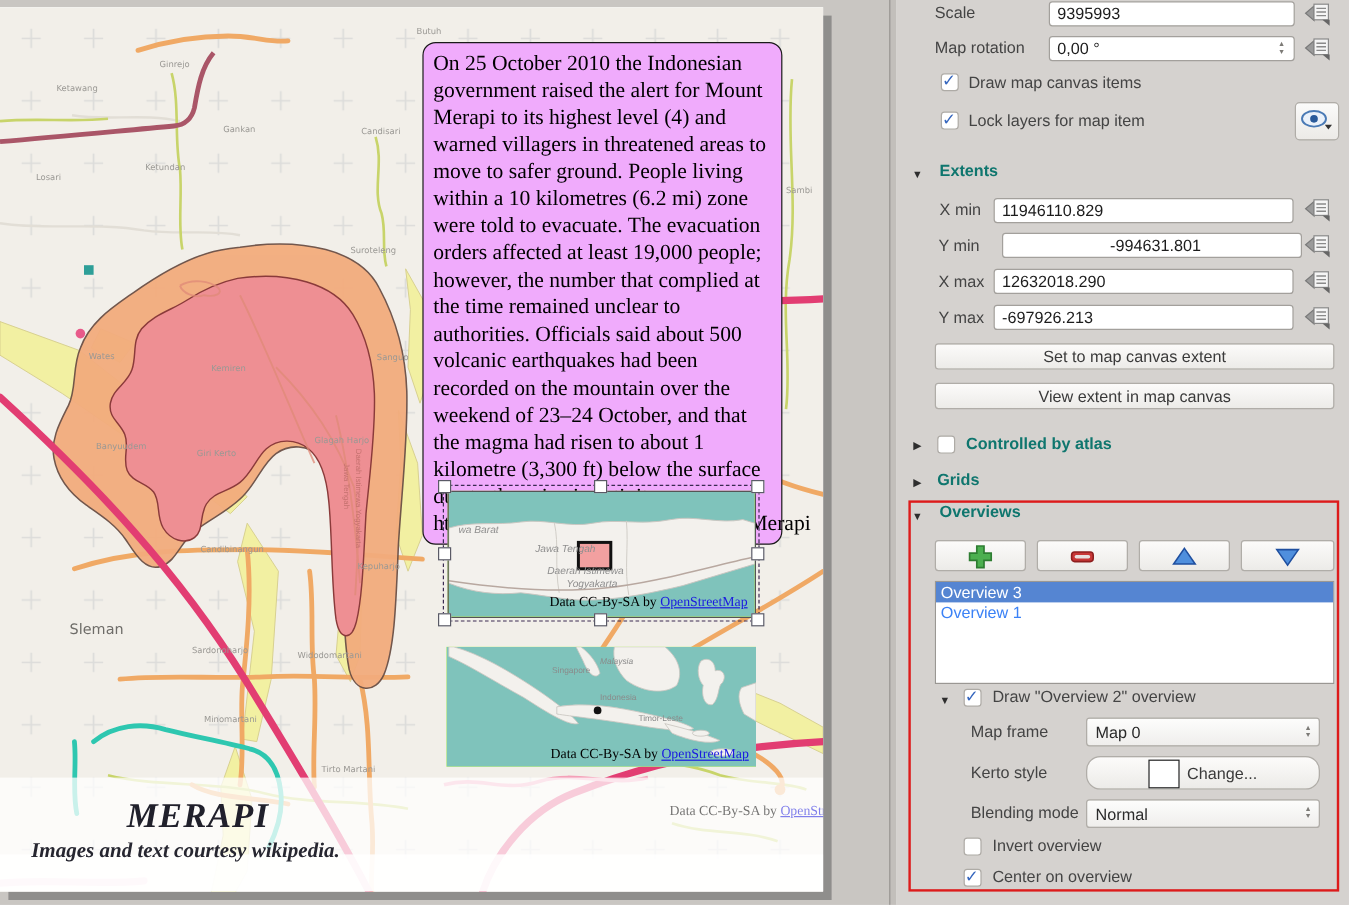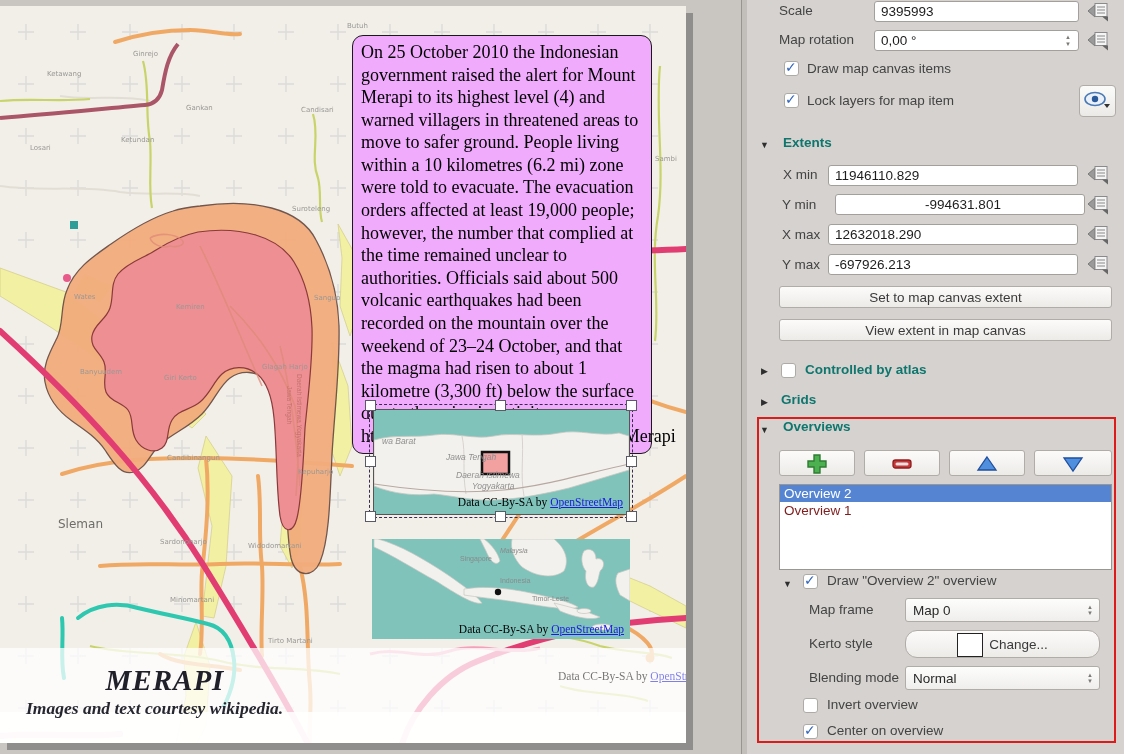--- a/index.html
+++ b/index.html
@@ -36,21 +36,21 @@
   .tri{display:inline-block;color:#2e2e2e;font-size:9px;vertical-align:1px;}
   .field{position:absolute;background:#fff;border:1px solid #a3a09c;border-radius:3px;font-size:13.5px;color:#1c1c1c;padding:0 0 0 6px;line-height:20px;height:21px;box-sizing:border-box;}
   .spin{position:absolute;right:3px;top:0;height:100%;width:12px;display:flex;flex-direction:column;justify-content:center;color:#7c7a76;font-size:6px;line-height:6px;text-align:center;}
   .btn{position:absolute;background:linear-gradient(#fcfbfa,#ecebe8);border:1px solid #b0ada8;border-radius:3px;text-align:center;color:#3a3a3a;font-size:13.5px;box-sizing:border-box;}
   .cb{position:absolute;width:15px;height:15px;background:#fff;border:1px solid #aeaba6;border-radius:3px;box-sizing:border-box;}
   .cb.checked::after{content:"✓";position:absolute;left:0px;top:-3px;color:#3566be;font-size:14px;font-weight:bold;}
   .dd-btn{position:absolute;width:26px;height:21px;}
   .combo{position:absolute;background:linear-gradient(#fdfdfc,#efeeec);border:1px solid #b0ada8;border-radius:3px;box-sizing:border-box;padding-left:7px;color:#2a2a2a;}
   .hl-rect{position:absolute;left:10px;top:417px;width:359px;height:326px;border:2.5px solid #dd1b1b;box-sizing:border-box;pointer-events:none;}
   .list{position:absolute;left:32px;top:484px;width:333px;height:86px;background:#fff;border:1px solid #9a9793;box-sizing:border-box;font-size:13.5px;}
-  .list-item{height:17px;line-height:17px;padding-left:4px;color:#7f1d1d;}
+  .list-item{height:17px;line-height:17px;padding-left:4px;color:#3b82f6;}
   .list-item.sel{background:#5585d2;color:#fff;}
   .eye-btn{position:absolute;left:332px;top:85px;width:35px;height:30px;background:linear-gradient(#fbfbfa,#eceae7);border:1px solid #b0ada8;border-radius:4px;}
 </style>
 </head>
 <body>
 
 <div class="app">
 
   <div class="canvas-area">
     <div class="paper">
@@ -327,21 +327,21 @@
           <polygon points="11,3 20,16 2,16" fill="#4f8fdd" stroke="#1f4f9f" stroke-width="1.3"></polygon>
         </svg>
     </div>
     <div class="btn" style="left:287px;top:450px;width:78px;height:26px;">
       <svg width="22" height="20" viewBox="0 0 22 20" style="margin-top:3px;">
           <polygon points="2,4 20,4 11,17" fill="#4f8fdd" stroke="#1f4f9f" stroke-width="1.3"></polygon>
         </svg>
     </div>
 
     <div class="list">
-      <div class="list-item sel">Overview 2</div>
+      <div class="list-item sel">Overview 3</div>
       <div class="list-item">Overview 1</div>
     </div>
 
     <div class="row" style="left:36px;top:576px;"><span class="tri">▼</span></div>
     <div class="cb checked" style="left:56px;top:574px;"></div>
     <div class="row lbl" style="left:80px;top:573px;">Draw "Overview 2" overview</div>
 
     <div class="row lbl" style="left:62px;top:602px;">Map frame</div>
     <div class="combo" style="left:158px;top:598px;width:195px;height:24px;line-height:23px;"><span>Map 0</span>
       <div class="spin">▲<br>▼</div></div>

